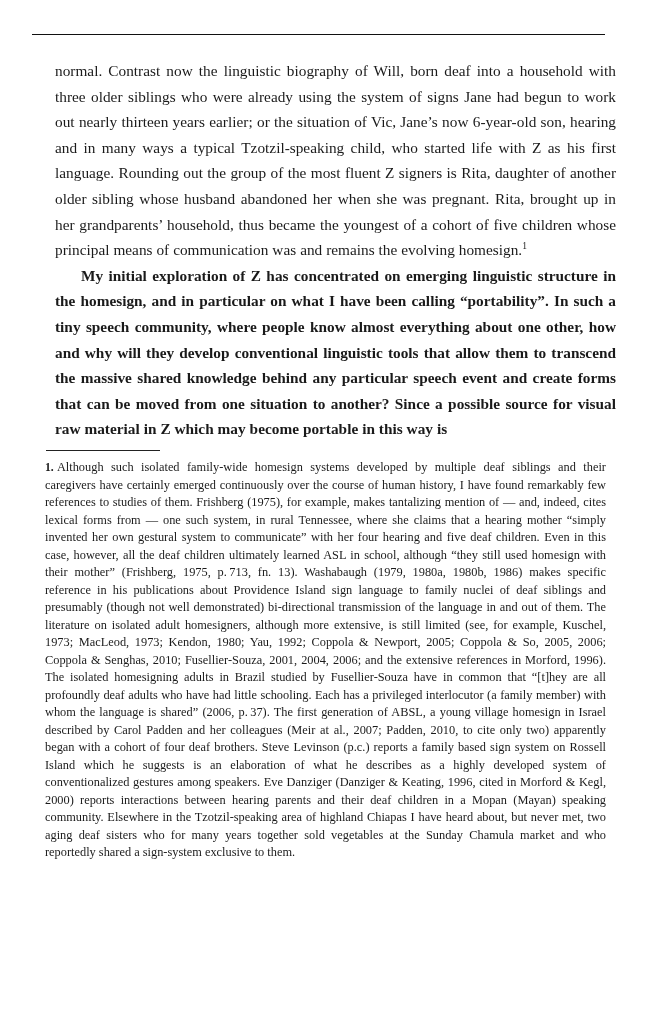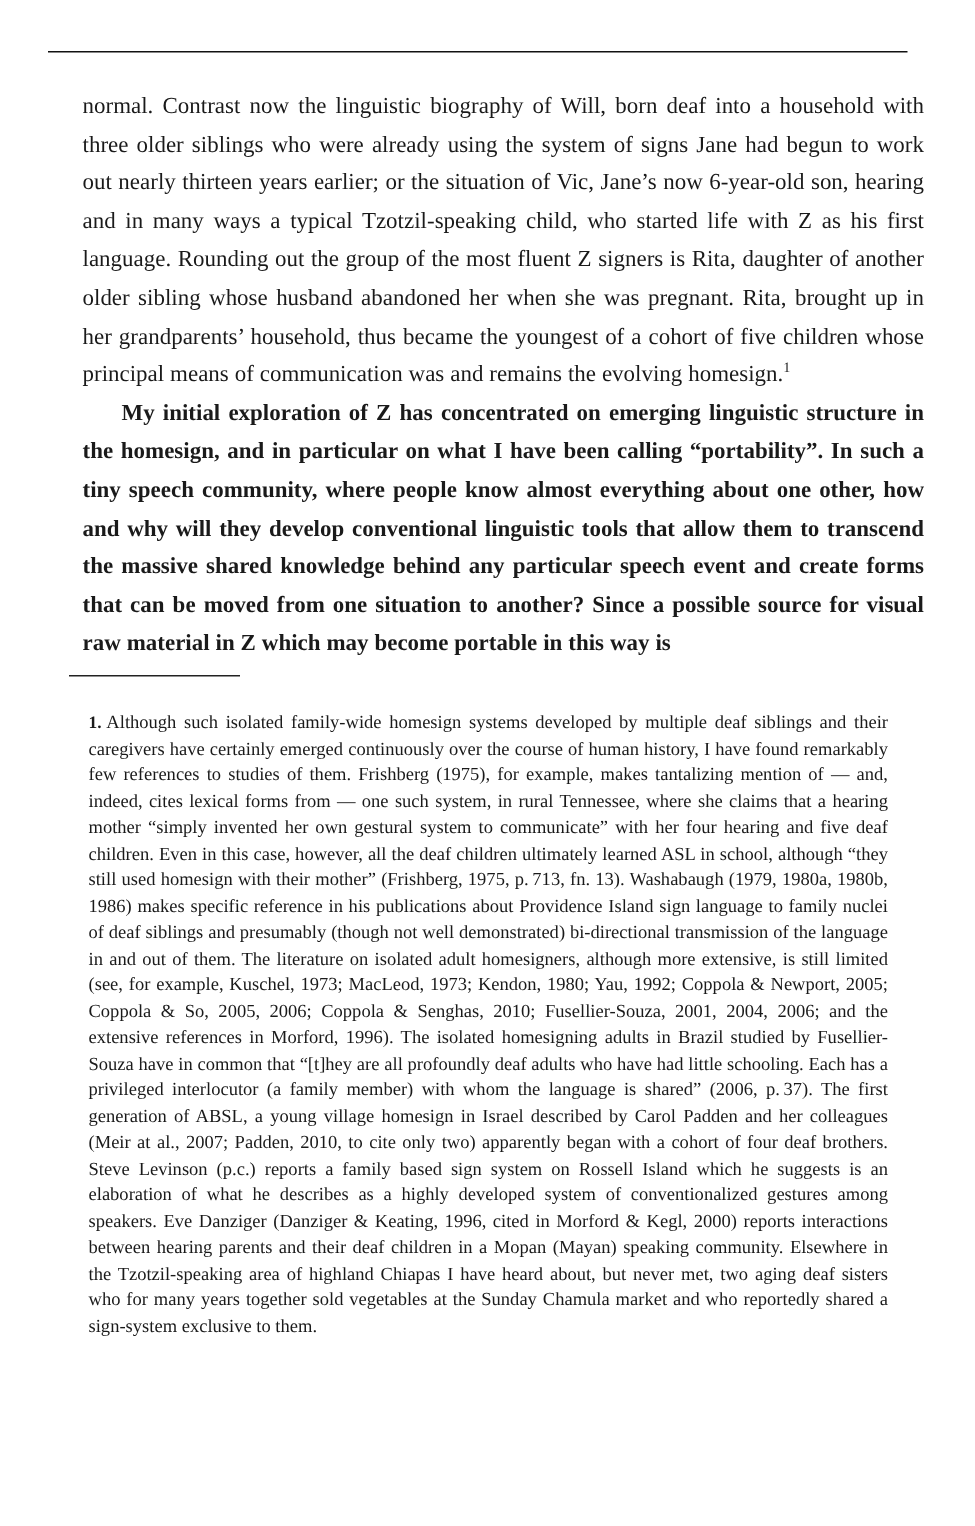--- a/index.html
+++ b/index.html
@@ -94,21 +94,21 @@
     height: 0;
     border-top: 1.1px solid #222222;
   }
   .footnote-block {
     position: absolute;
     top: 459px;
     left: 45px;
     width: 561px;
   }
   p.footnote-par {
-    margin: 14px;
+    margin: 0;
     font-size: 12.35px;
     line-height: 17.52px;
     text-align: justify;
     text-justify: inter-word;
     hyphens: none;
     letter-spacing: 0.005px;
   }
   .fn-num {
     font-weight: bold;
     font-size: 11.6px;

